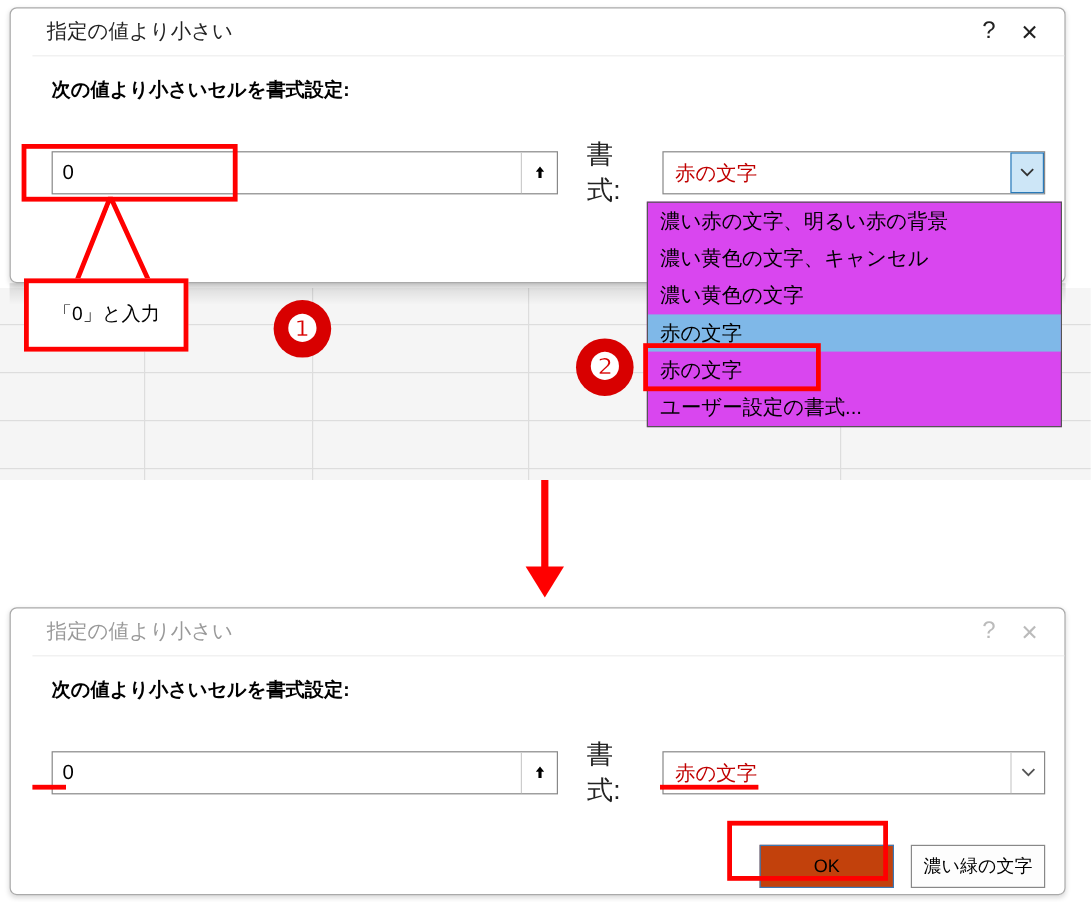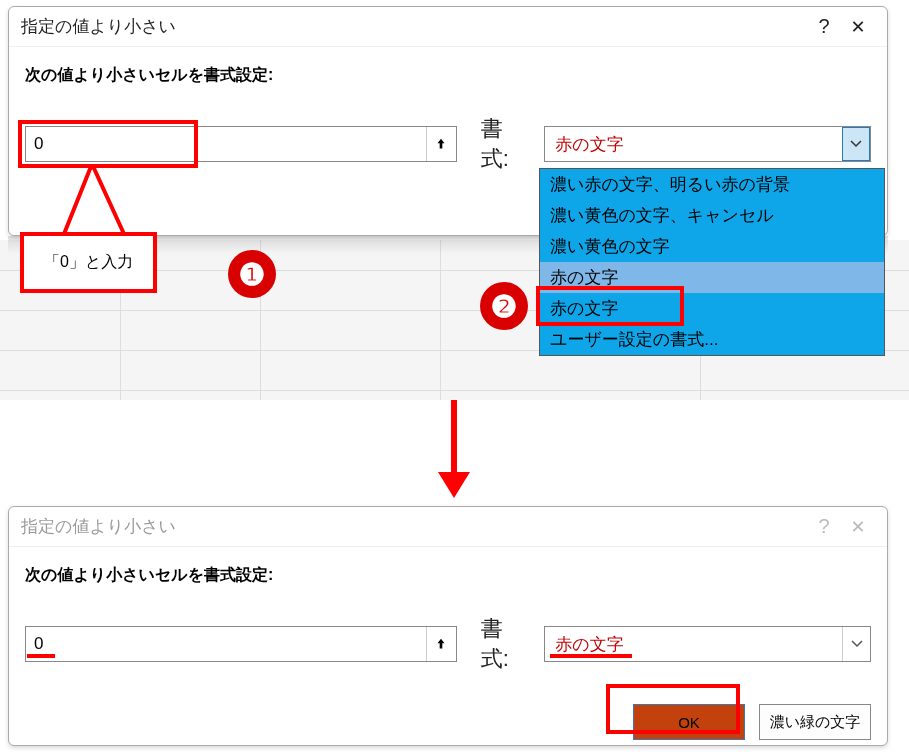--- a/index.html
+++ b/index.html
@@ -12,20 +12,21 @@
     width: 909px;
     height: 752px;
     position: relative;
   }
   .dialog {
     position: absolute;
     background: #fff;
     border: 1px solid #aaa;
     border-radius: 6px;
     box-shadow: 0 2px 4px rgba(0,0,0,0.15);
+    padding-left: 18px;
   }
   .dlg-top { left: 8px; top: 6px; width: 880px; height: 230px; }
   .dlg-bottom { left: 8px; top: 506px; width: 880px; height: 240px; }
   .titlebar {
     height: 40px;
     display: flex;
     align-items: center;
     padding: 0 12px;
     border-bottom: 1px solid #eee;
   }
@@ -88,21 +89,21 @@
     border-left: 1px solid #ccc;
     display: flex;
     align-items: center;
     justify-content: center;
     cursor: default;
   }
   .caret-open { background: #cde6f7; border: 1px solid #2a7ab9; }
   .dropdown-list {
     position: absolute;
     border: 1px solid #555;
-    background: #0ea5e9;
+    background: #d946ef;
     font-size: 17px;
     z-index: 50;
   }
   .dropdown-list .opt {
     padding: 4px 10px;
     white-space: nowrap;
     cursor: default;
   }
   .dropdown-list .opt.hl { background: #7fb8e8; }
   .callout {

